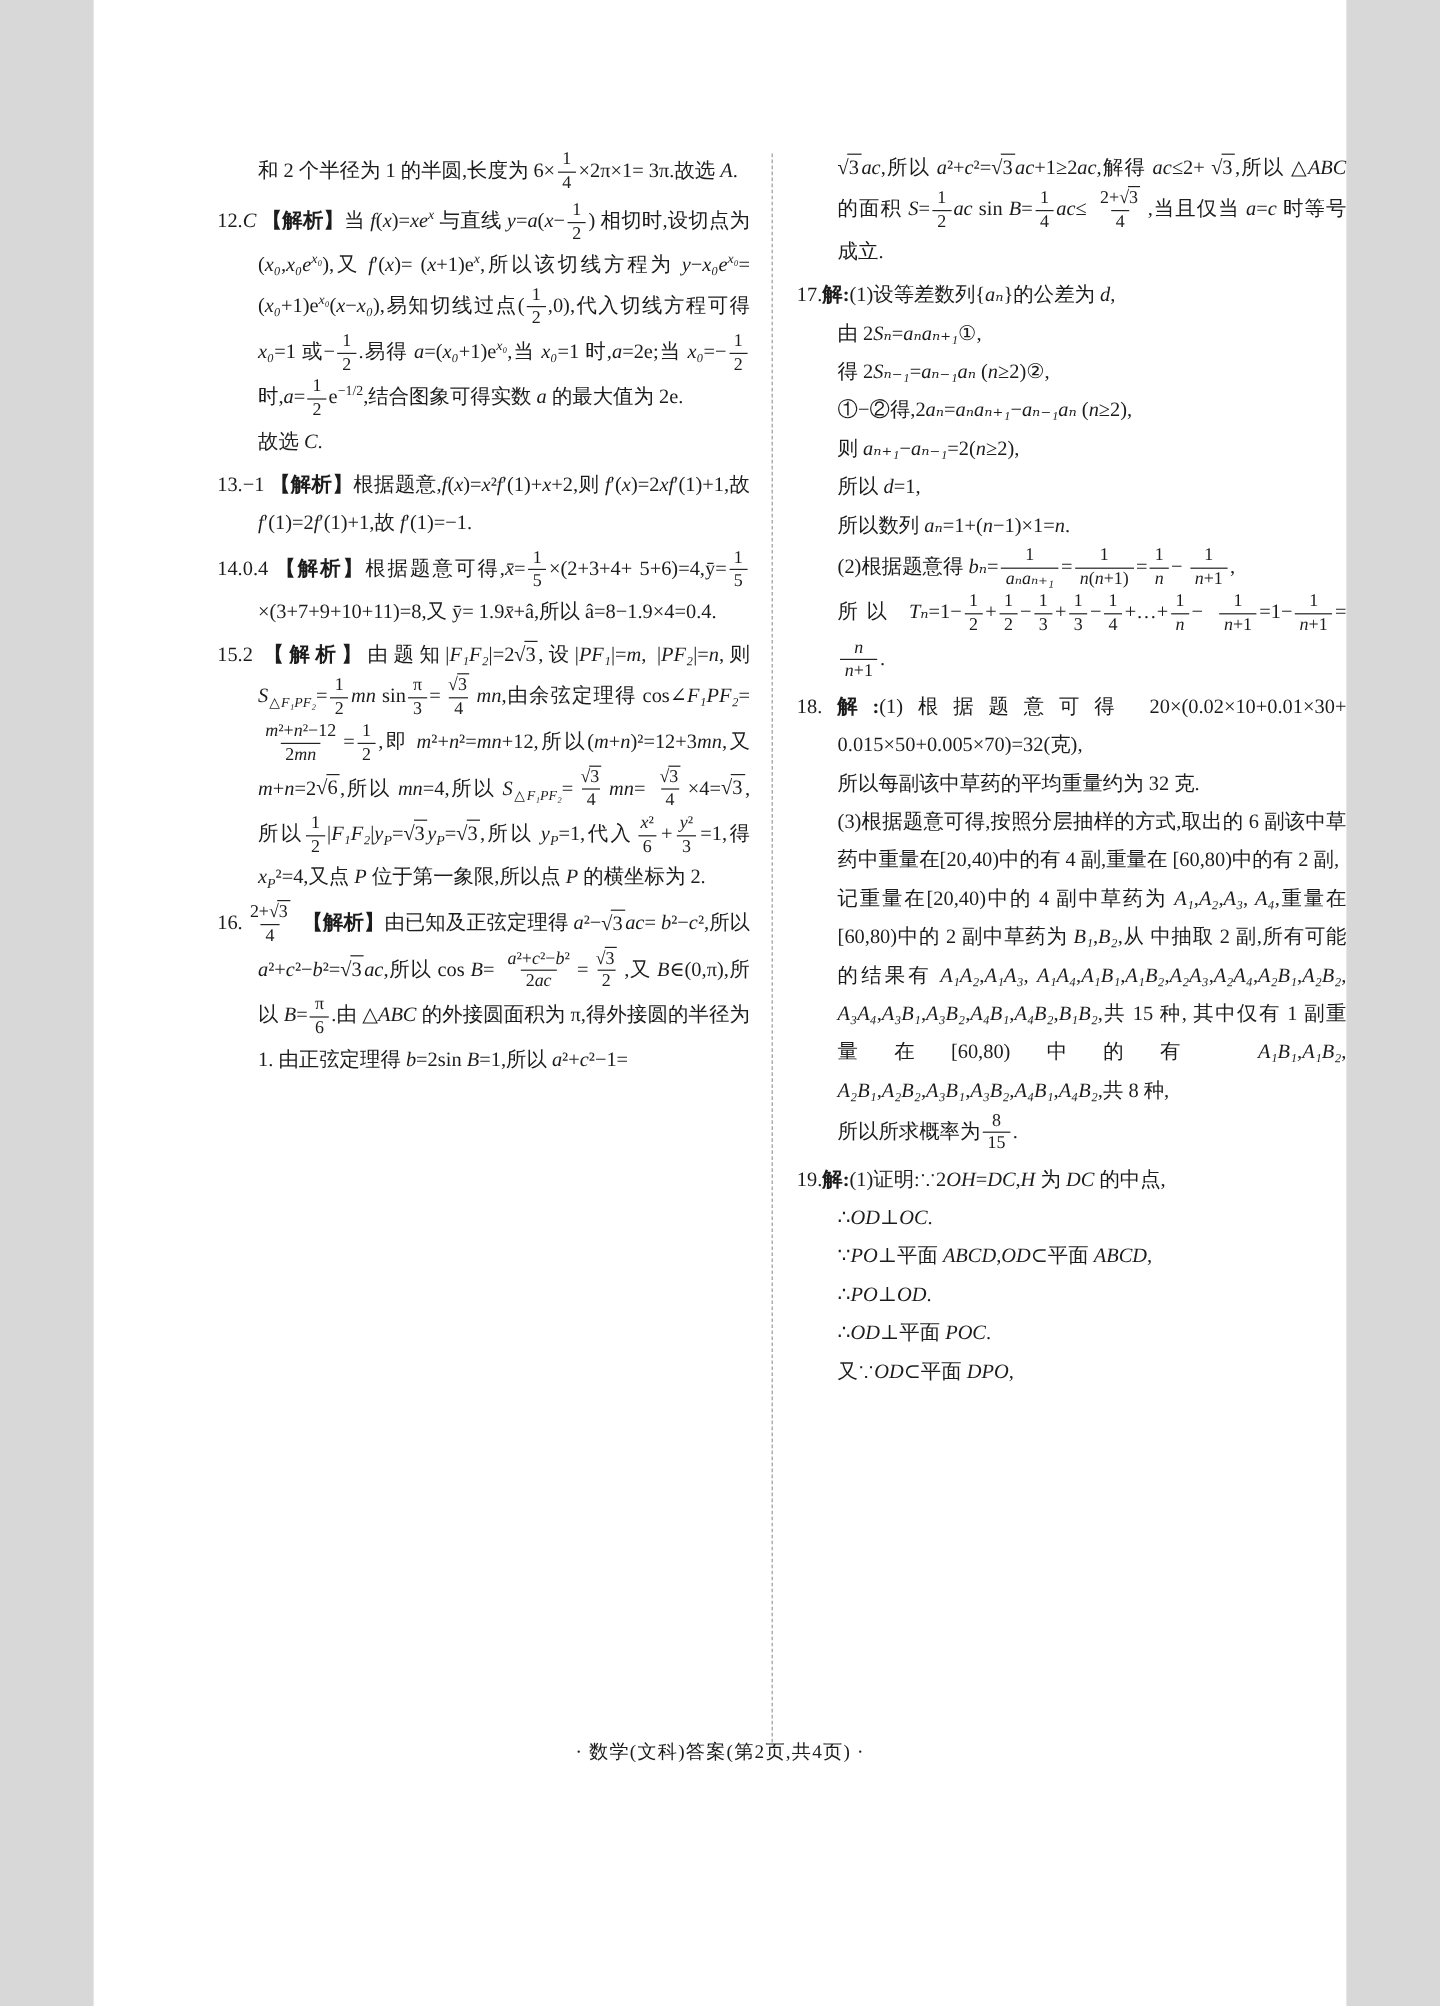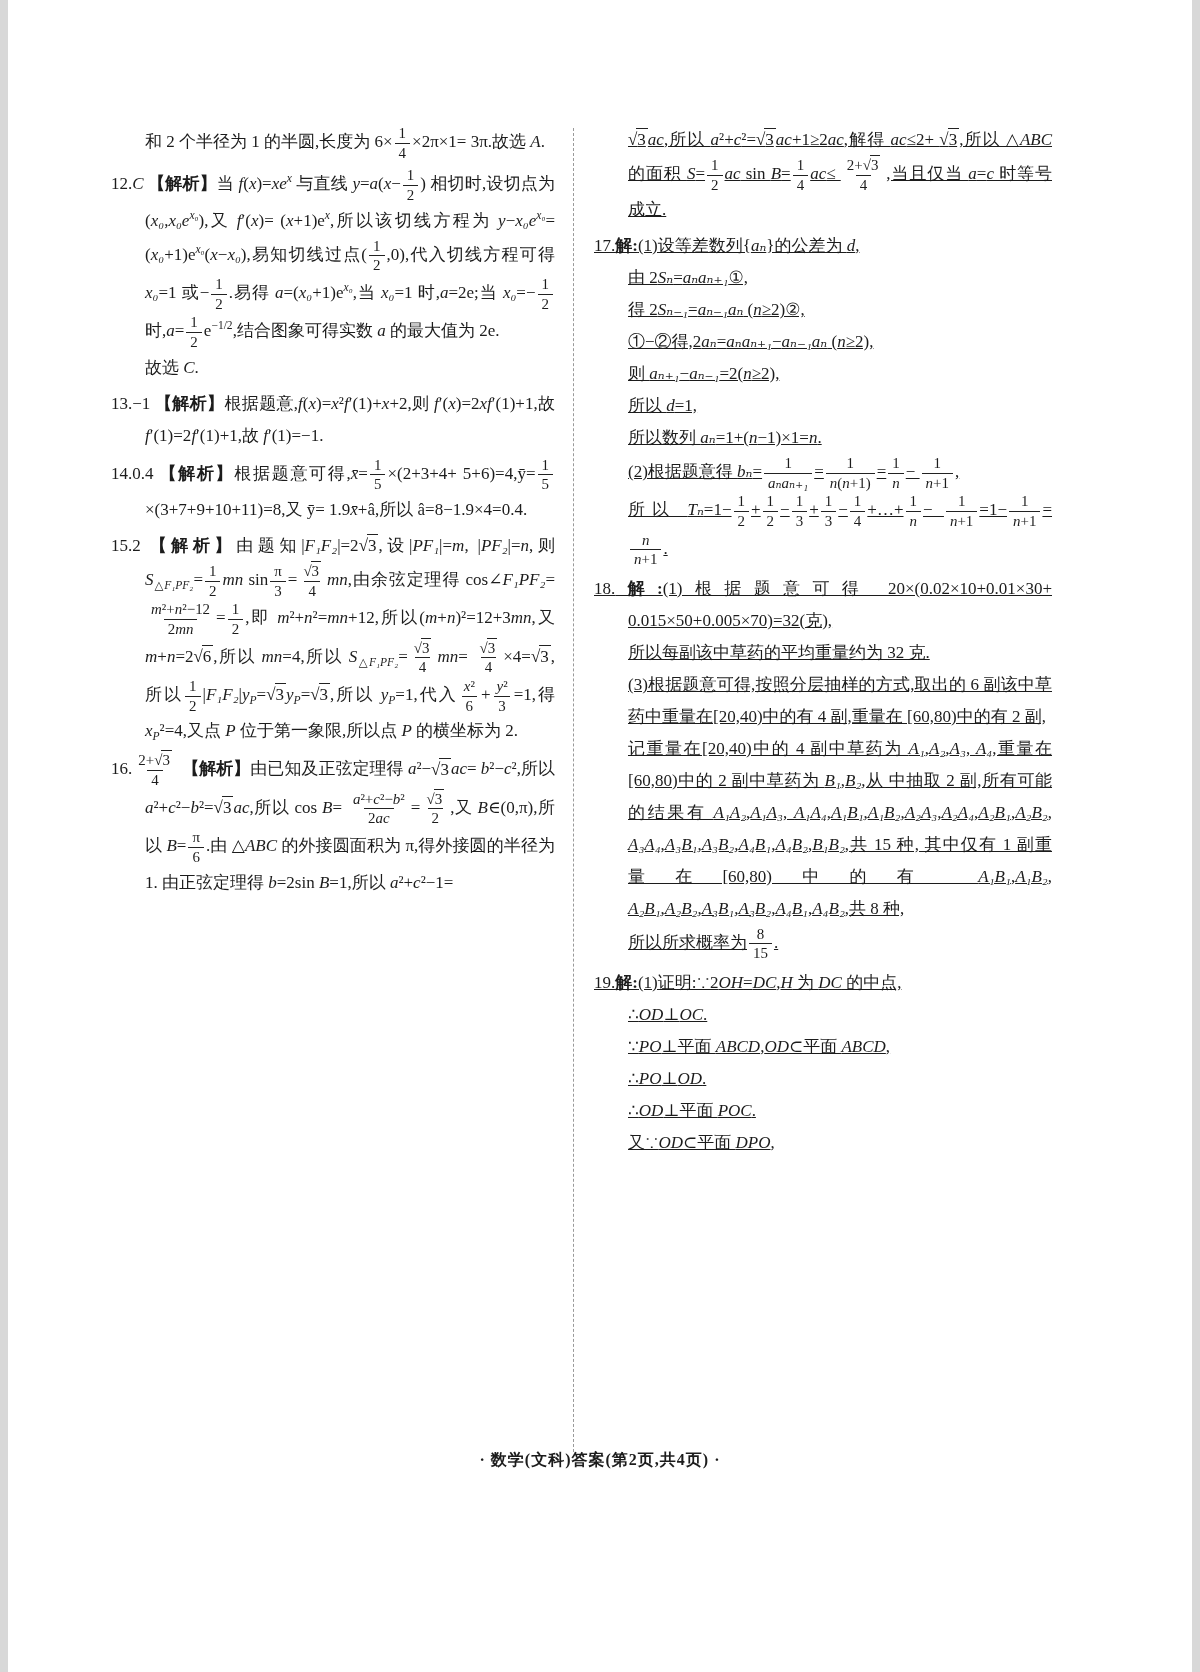--- a/index.html
+++ b/index.html
@@ -1,35 +1,35 @@
 <!DOCTYPE html>
 <html><head>
 <meta charset="utf-8">
 <style>
   * { box-sizing: border-box; }
   html,body { margin:0; padding:0; background:#d8d8d8; }
   .page {
     position: relative;
-    width: 1184px;
+    width: 1044px;
     height: 1672px;
     margin: 0 auto;
     background: #ffffff;
     color: #1c1c1c;
     font-family: "Liberation Serif", "DejaVu Serif", serif;
     overflow: hidden;
   }
   .col {
     position: absolute;
     top: 124px;
     font-size: 17px;
     line-height: 1.88;
     text-align: justify;
   }
   .col-left  { left: 103px; width: 444px; }
-  .col-right { left: 586px; width: 458px; text-decoration: underline; }
+  .col-right { left: 586px; width: 458px; }
   .divider {
     position: absolute;
     left: 565px;
     top: 128px;
     height: 1324px;
     width: 0;
     border-left: 1px dashed #9a9a9a;
   }
   .item { margin: 0 0 4px 0; }
   .item p { margin: 0; padding-left: 2em; text-indent: -2em; }
@@ -53,21 +53,21 @@
   .frac .den { display: block; padding: 0 4px; border-top: 1px solid #222; }
   .sqrt { white-space: nowrap; }
   .sqrt .rt { border-top: 1px solid #222; padding: 1px 2px 0 1px; margin-left: -1px; }
   .footer {
     position: absolute;
     left: 0;
     top: 1450px;
     width: 100%;
     text-align: center;
     font-size: 16px;
-    font-weight: bold;
+    font-weight: normal;
     letter-spacing: 1px;
   }
 </style>
 </head>
 <body>
 
 <div class="page">
   <div class="col col-left">
       <div class="item cont">
         <p>和 2 个半径为 1 的半圆,长度为 6×<span class="frac">

